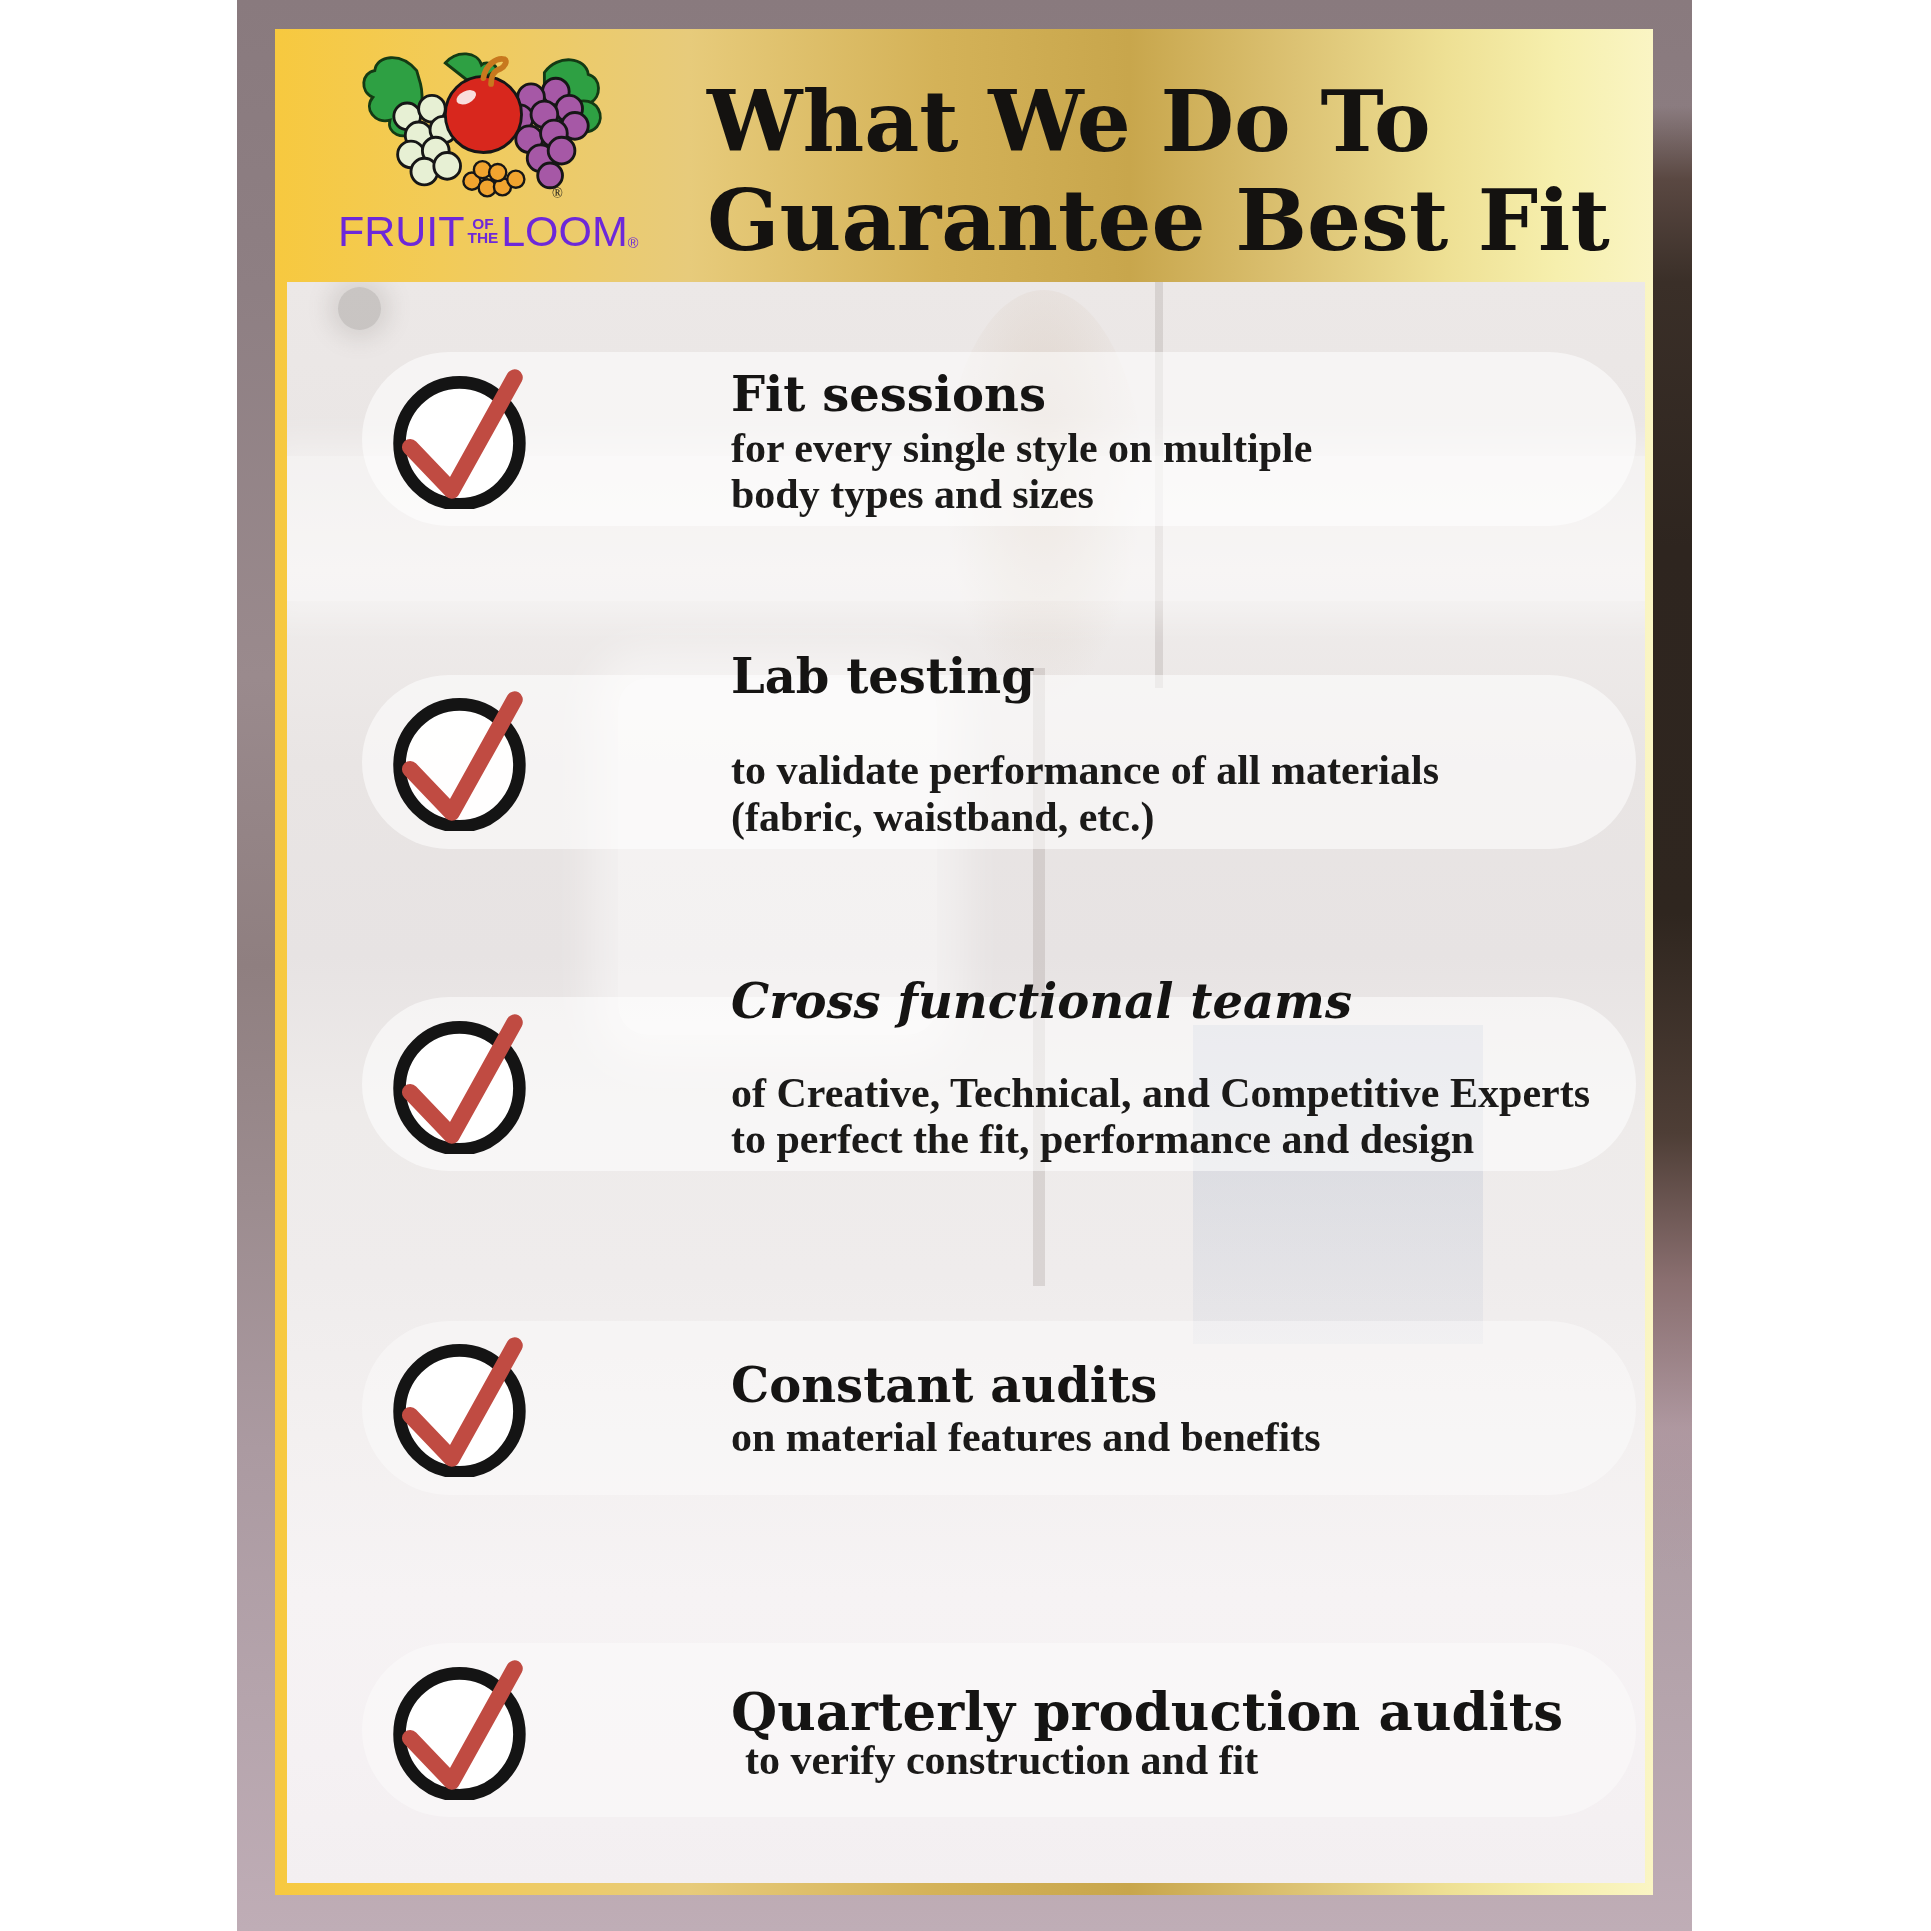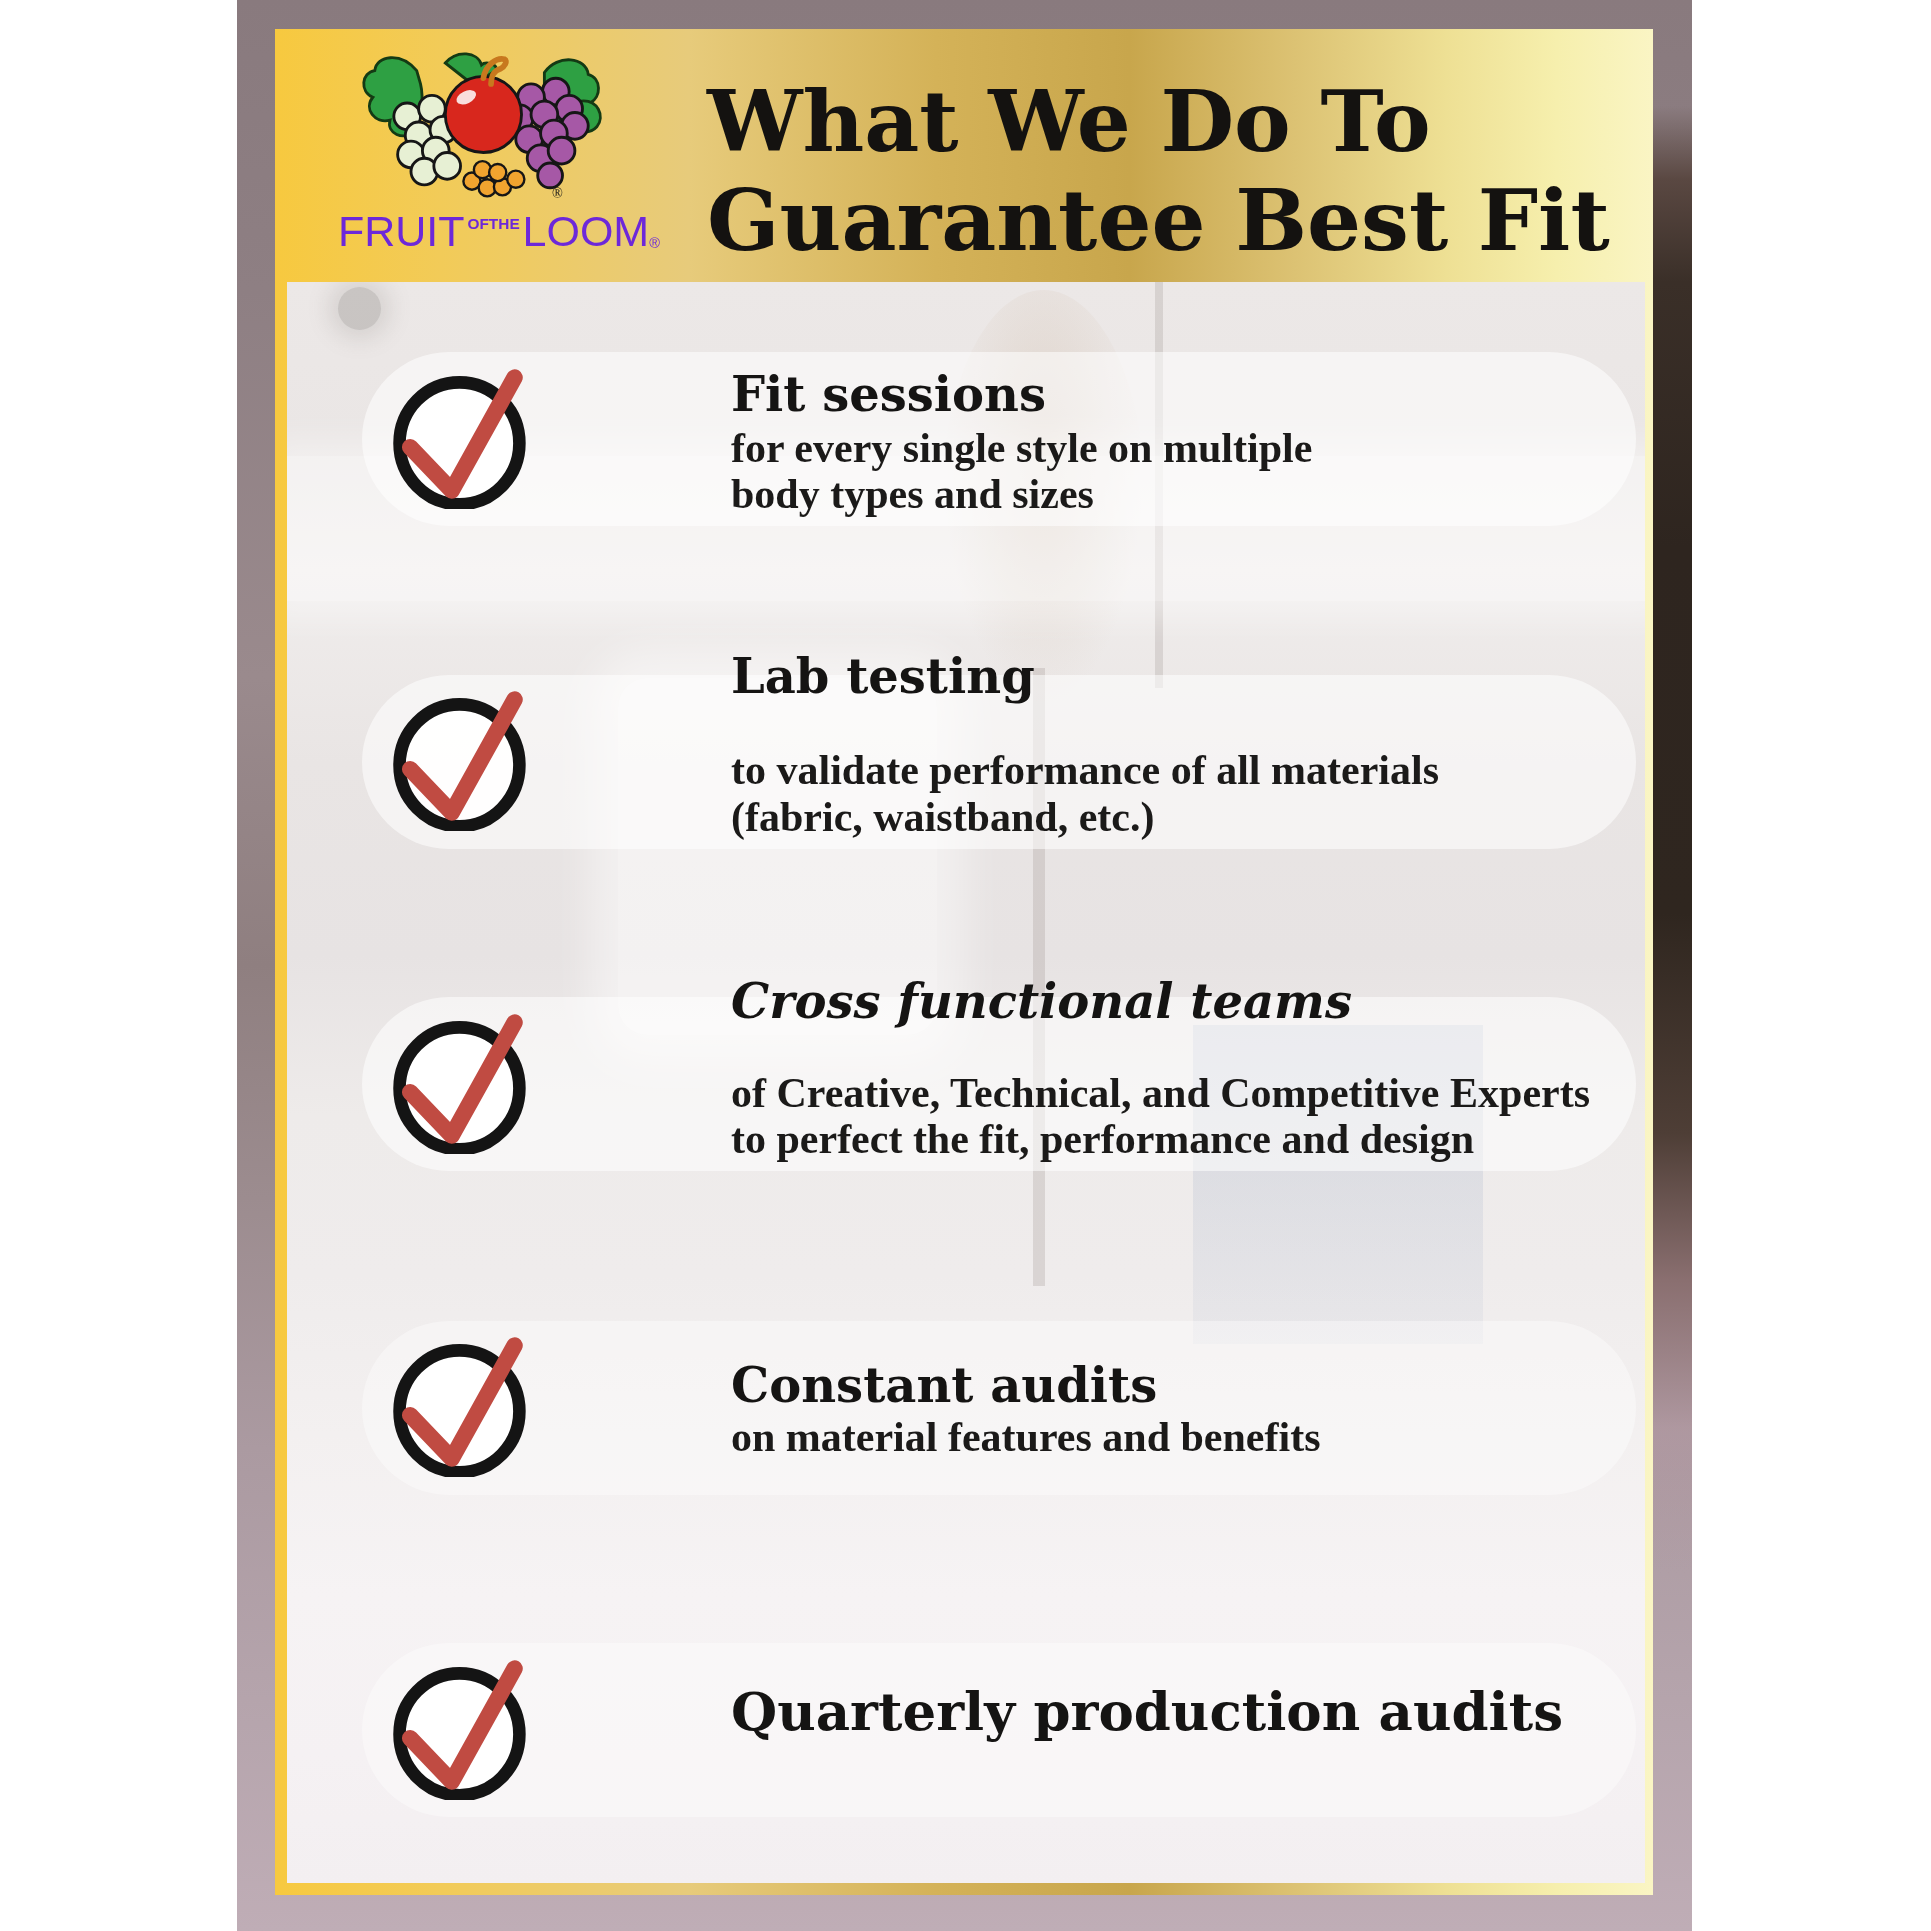--- a/index.html
+++ b/index.html
@@ -49,21 +49,21 @@
     font-weight:bold;font-size:48px;line-height:1.08;color:#151413;white-space:nowrap;}
   .item-title.big{font-size:53px;}
   .item-sub{position:absolute;left:731px;z-index:3;font-family:"Liberation Serif", serif;
     font-weight:bold;font-size:42px;line-height:1.1;color:#1B1A19;white-space:nowrap;}
 
   
   .logo-fruits{position:absolute;left:355px;top:42px;width:253px;height:162px;}
   .logo-text{position:absolute;left:338px;top:211px;width:328px;display:flex;align-items:flex-start;
     font-family:"Liberation Sans", sans-serif;color:#6d28d9;white-space:nowrap;}
   .logo-main{font-size:43px;line-height:41px;letter-spacing:0px;}
-  .logo-ofthe{display:flex;flex-direction:row;align-items:center;justify-content:space-between;
+  .logo-ofthe{display:flex;flex-direction:column;align-items:center;justify-content:space-between;
     font-size:15.4px;font-weight:bold;line-height:14.5px;padding:5.8px 2.9px 0 2.9px;}
   .logo-reg{font-size:14.5px;line-height:14.5px;padding-top:25px;}
   .header-title{position:absolute;left:707px;top:72px;z-index:2;font-family:"DejaVu Serif", serif;
     font-weight:bold;font-size:85px;line-height:99px;color:#141210;white-space:nowrap;}
 </style>
 </head>
 <body>
 
 <div class="page">
 
@@ -183,15 +183,16 @@
   </svg>
   <div class="item-title" style="top:1360px;">Constant audits</div>
   <div class="item-sub" style="top:1414px;">on material features and benefits</div>
 
   <div class="capsule faint" style="top:1643px;"></div>
   <svg class="check" style="top:1655px;" viewBox="0 0 150 150">
     <ellipse cx="76" cy="82" rx="62" ry="63" fill="#FFFFFF" fill-opacity="0.92" stroke="#141414" stroke-width="13"></ellipse>
     <path d="M25 86 L68 131 L133 14" fill="none" stroke="#C04B42" stroke-width="17" stroke-linecap="round" stroke-linejoin="round"></path>
   </svg>
   <div class="item-title big" style="top:1683px;">Quarterly production audits</div>
+  <div class="item-sub" style="top:1737px;left:745px;">to verify construction and fit</div>
 
 </div>
 
 
 </body></html>

